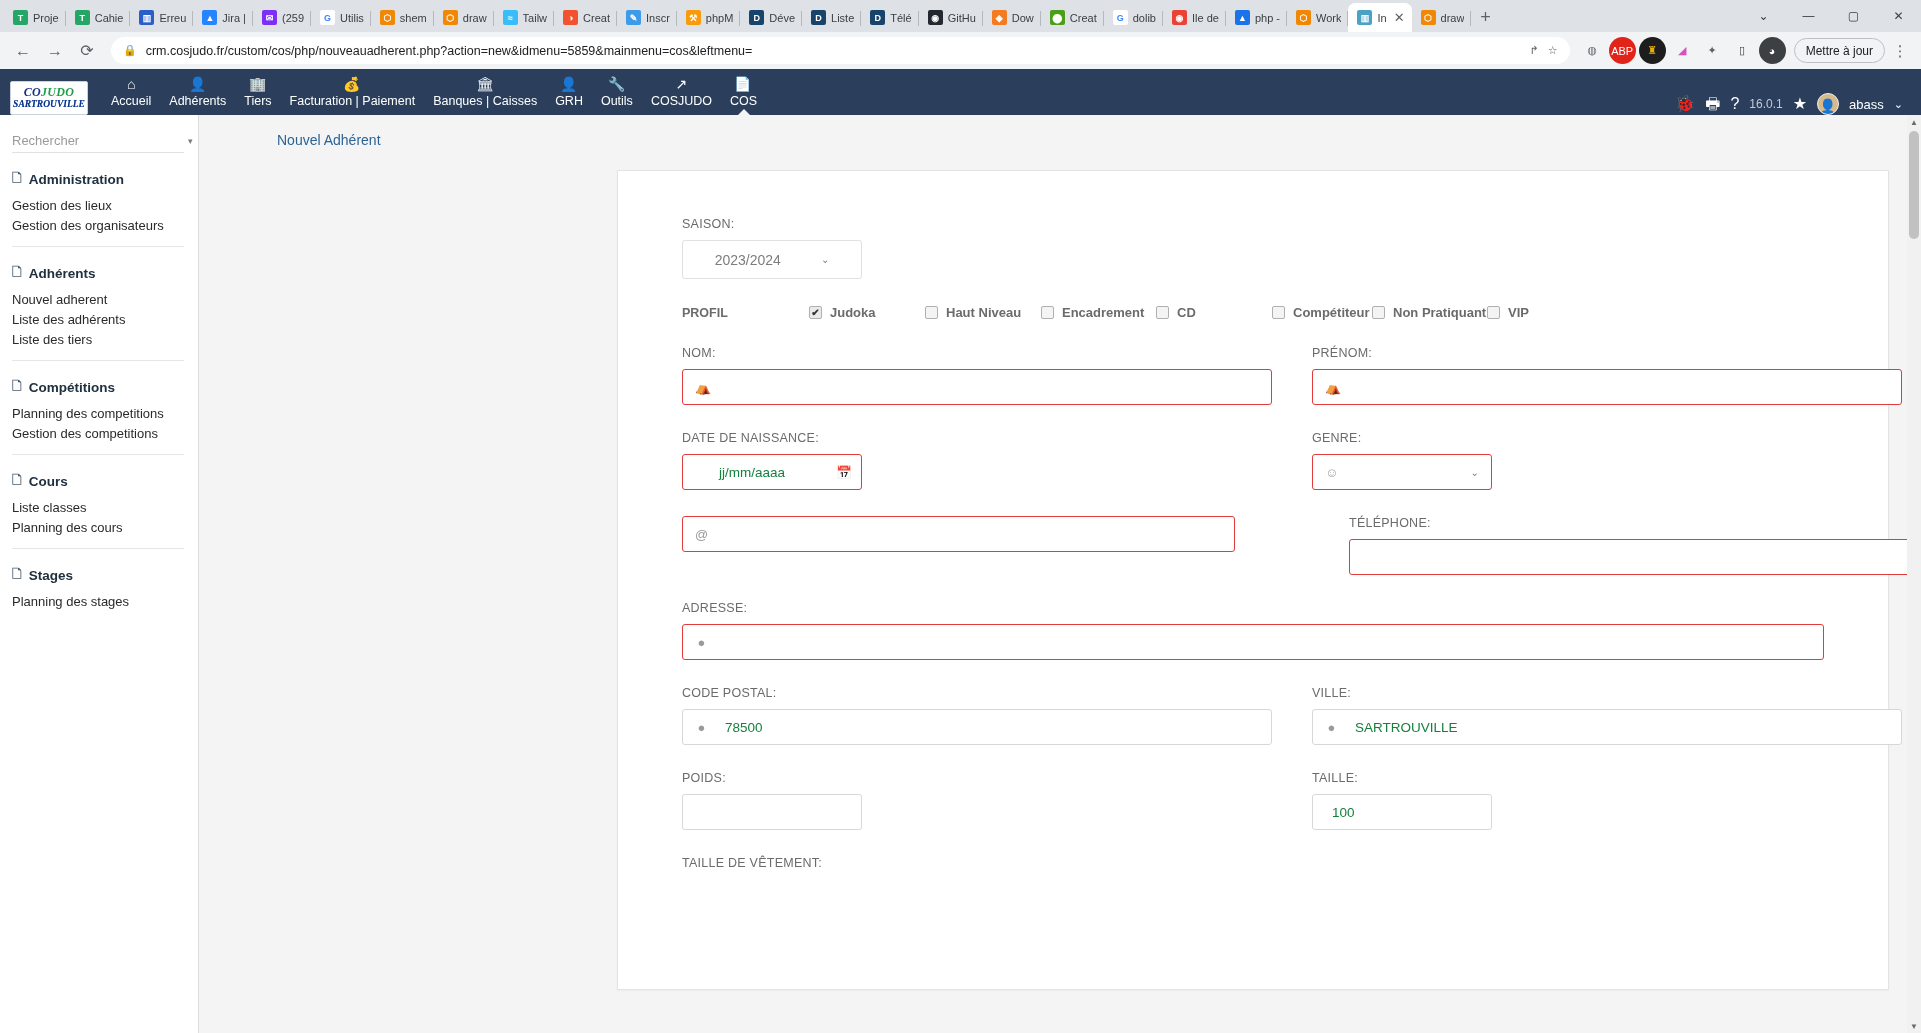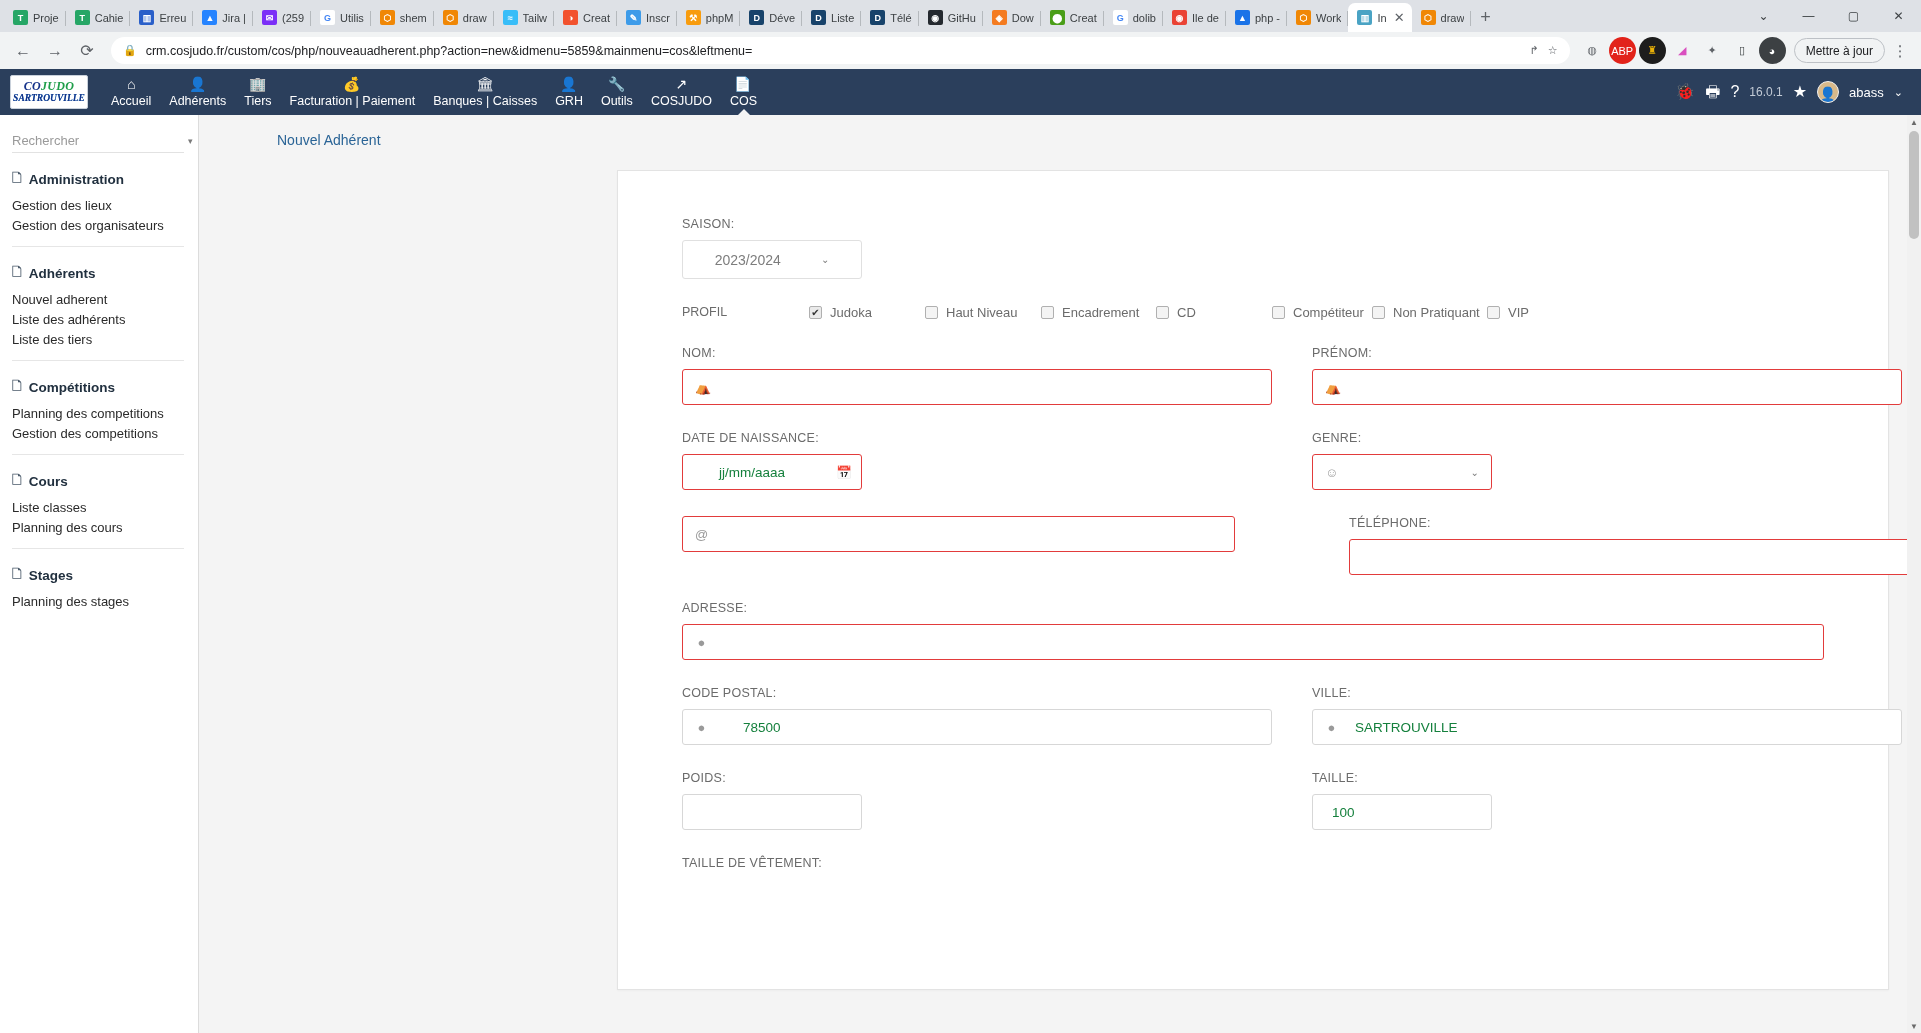--- a/index.html
+++ b/index.html
@@ -75,21 +75,21 @@
     width: 26px; height: 26px; display: flex; align-items: center;
     justify-content: center; font-size: 15px; color: #5f6368;
   }
 
   
   .page { flex: 1; display: flex; flex-direction: column; background: #fff;
           position: relative; overflow: hidden; }
 
   
   .appbar {
-    height: 46px; background: #2b3f5c; display: flex; align-items: center;
+    height: 46px; background: #2b3f5c; display: flex; align-items: flex-end;
     flex: 0 0 46px; padding-left: 10px; position: relative;
   }
   .logo {
     width: 78px; height: 34px; background: #ffffff; border-radius: 2px;
     display: flex; flex-direction: column; align-items: center;
     justify-content: center; margin-right: 14px; flex: 0 0 78px;
     border: 1px solid #c9d1db; overflow: hidden; position: relative;
   }
   .logo .l1 {
     font-family: "Liberation Serif", serif; font-weight: bold; font-size: 12px;
@@ -189,21 +189,21 @@
   .inp.genre { width: 180px; }
   .inp.small { width: 180px; }
   .inp.emailw { width: 553px; }
 
   .seasonsel {
     width: 180px; height: 39px; border: 1px solid #e0e0e0; border-radius: 3px;
     display: flex; align-items: center; justify-content: center; gap: 40px;
     font-size: 14px; color: #7d7d7d;
   }
 
-  .profrow { display: flex; margin-top: 26px; }
+  .profrow { display: flex; align-items: center; margin-top: 26px; font-weight: bold; }
   .profrow .plabel { font-size: 12.5px; color: #6b6b6b; width: 127px; flex: 0 0 127px; }
   .chk { display: flex; align-items: center; gap: 8px; font-size: 13px; color: #6b6b6b; }
   .chk .box {
     width: 13px; height: 13px; border: 1px solid #b0b0b0; border-radius: 2px;
     background: #f4f4f4; display: inline-flex; align-items: center;
     justify-content: center; font-size: 10px; color: #333; flex: 0 0 13px;
   }
   .chk.on .box { background: #eaeaea; }
 
   .fgroup { margin-top: 26px; }
@@ -572,21 +572,21 @@
               <span class="ficon">●</span>
               <span class="val"></span>
             </div>
           </div>
 
           <div class="fl fgroup row2">
             <div class="col">
               <div class="flabel">CODE POSTAL:</div>
               <div class="inp wide">
                 <span class="ficon">●</span>
-                <span class="val" style="margin-left:25px">78500</span>
+                <span class="val" style="margin-left:7px">78500</span>
               </div>
             </div>
             <div class="colgap"></div>
             <div class="col">
               <div class="flabel">VILLE:</div>
               <div class="inp wide">
                 <span class="ficon">●</span>
                 <span class="val" style="margin-left:7px">SARTROUVILLE</span>
               </div>
             </div>

